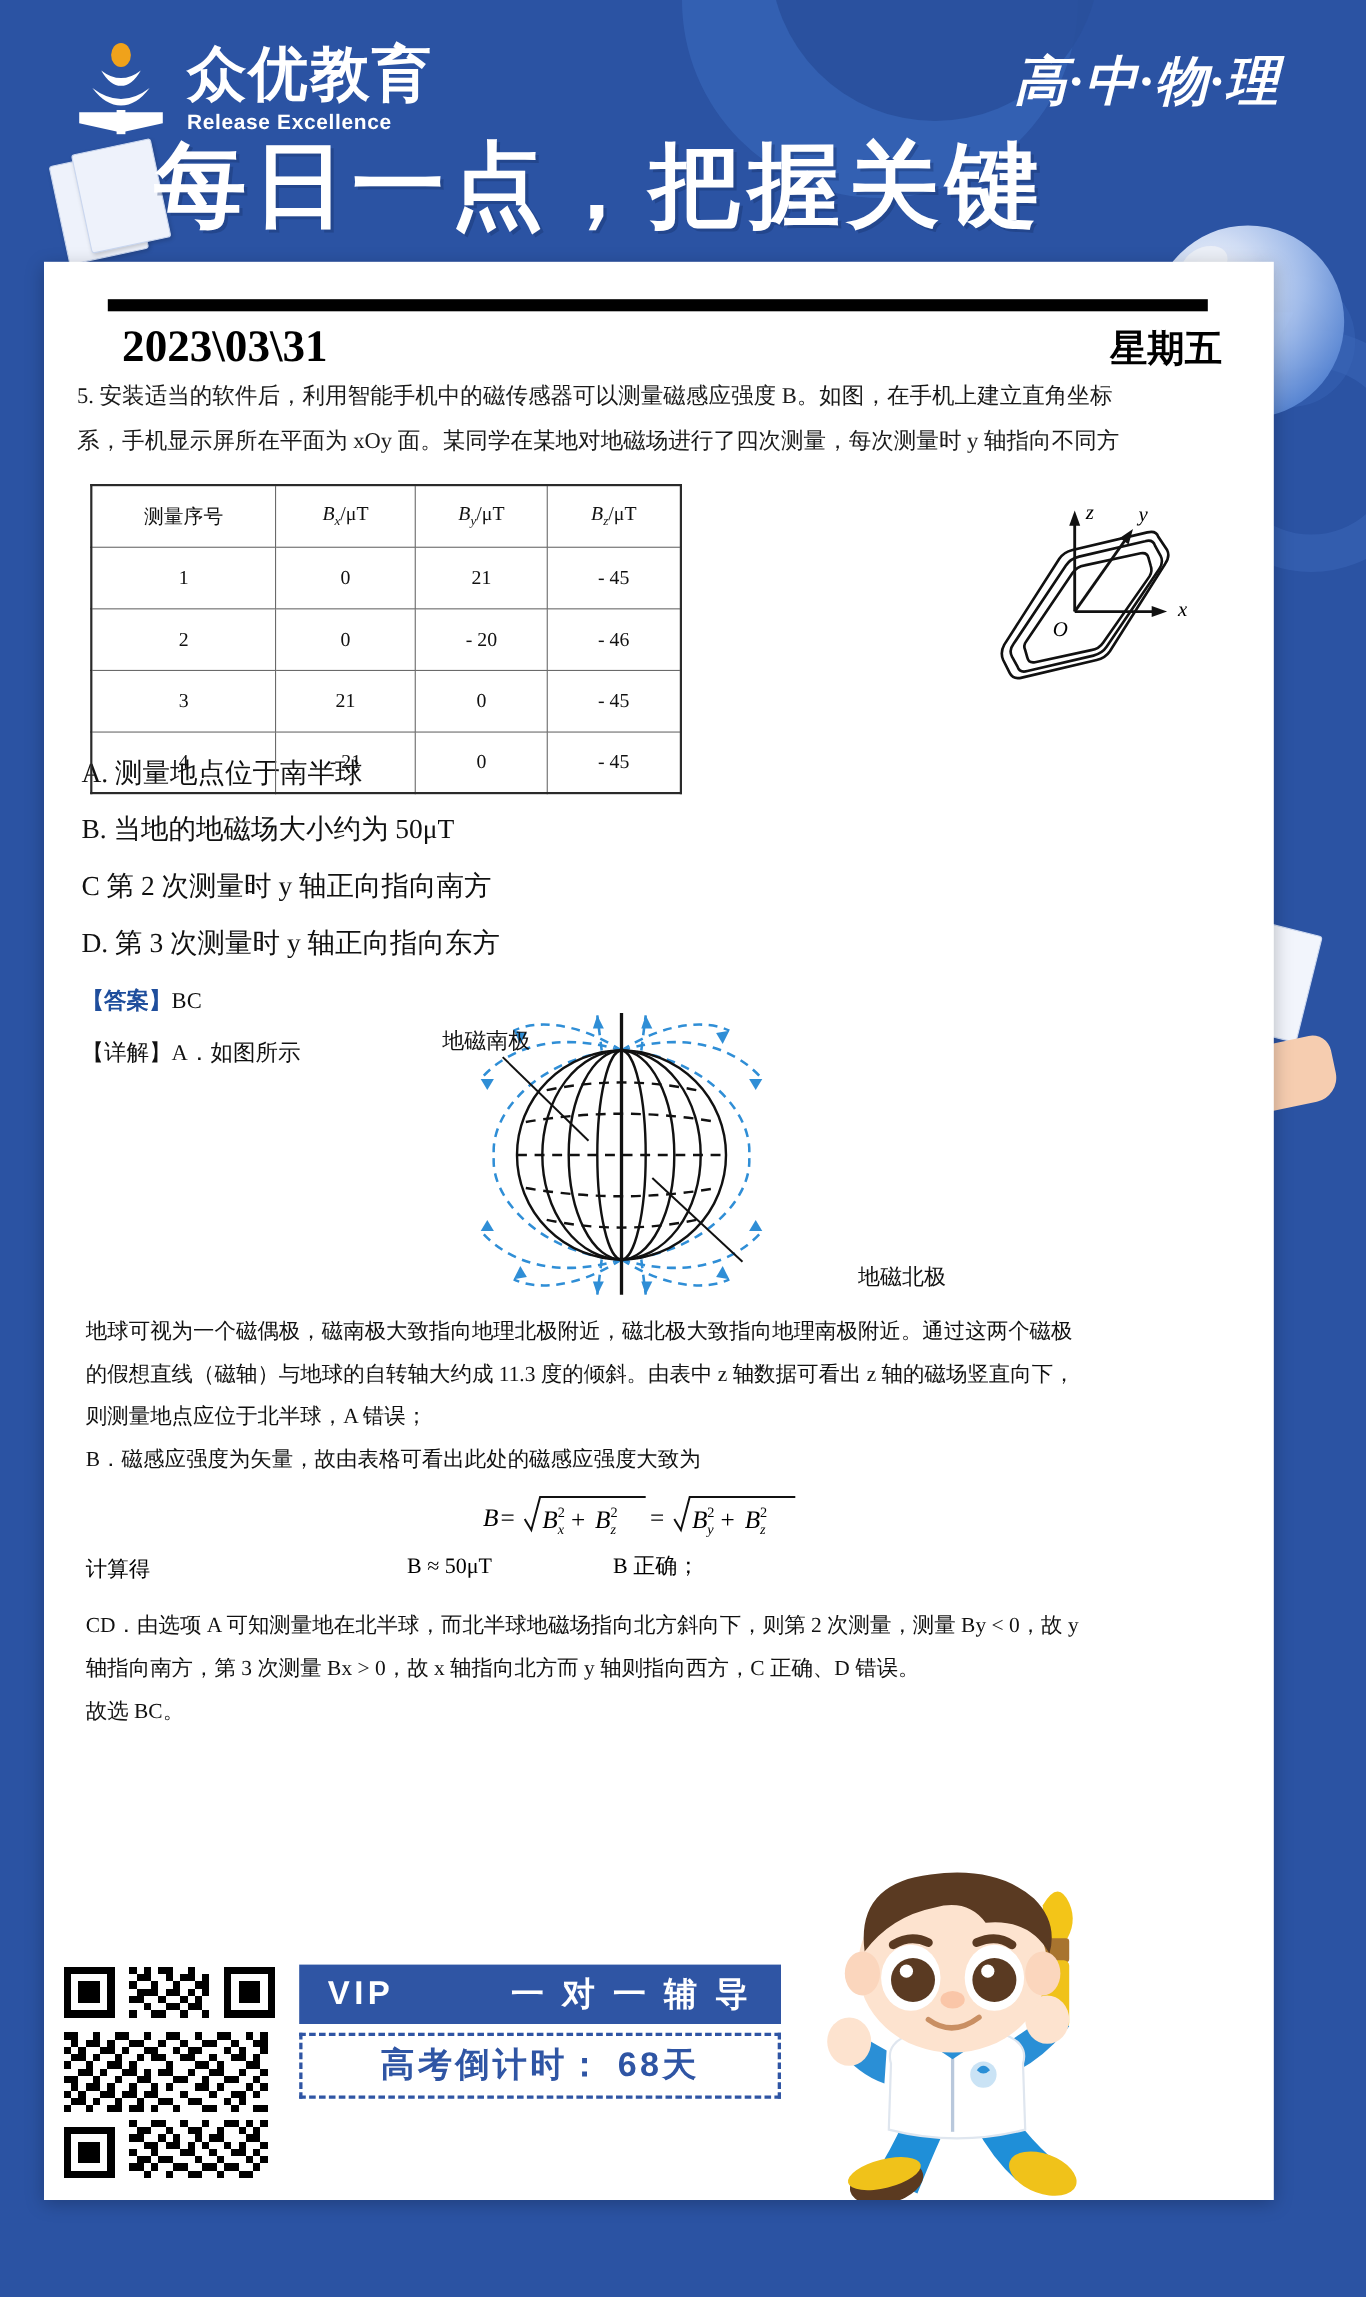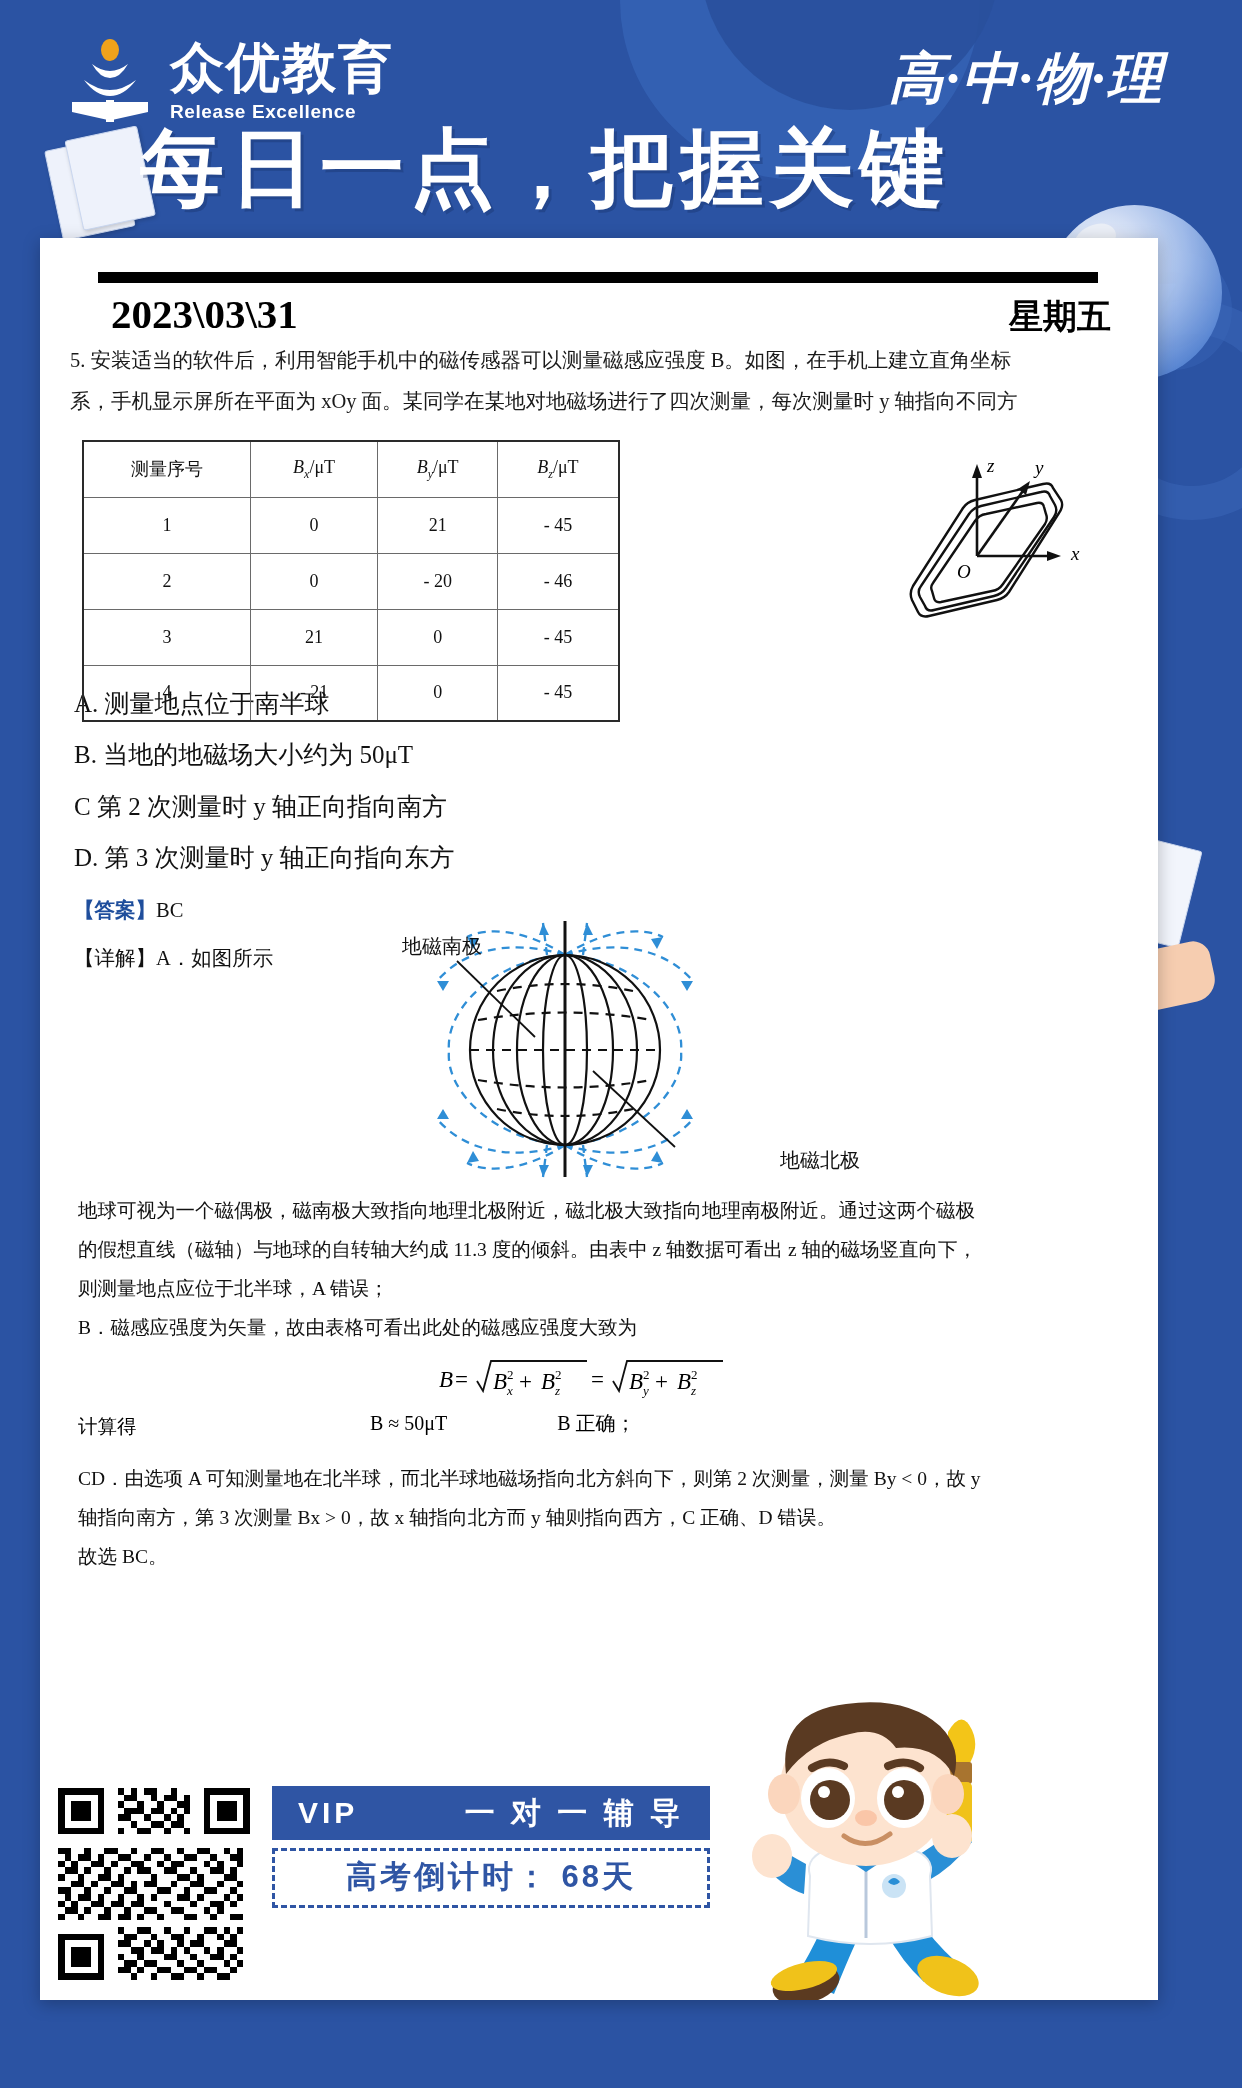--- a/index.html
+++ b/index.html
@@ -76,21 +76,21 @@
   .logo-text-cn {
     color:#ffffff; font-size:54px; font-weight:700; letter-spacing:2px;
     font-family:"Liberation Sans","DejaVu Sans",sans-serif; line-height:1;
   }
   .logo-text-en {
     color:#ffffff; font-size:19px; letter-spacing:.6px; margin-top:7px;
     font-family:"Liberation Sans","DejaVu Sans",sans-serif; font-weight:700;
   }
   .subject-title {
     position:absolute; right:78px; top:42px; color:#ffffff;
-    font-size:55px; font-weight:700; letter-spacing:2px;
+    font-size:48px; font-weight:700; letter-spacing:2px;
     font-family:"Liberation Serif","DejaVu Serif",serif;
     font-style:italic;
   }
   .slogan {
     position:absolute; left:140px; top:126px; color:#ffffff;
     font-size:84px; font-weight:700; letter-spacing:6px; line-height:1;
     font-family:"Liberation Sans","DejaVu Sans",sans-serif;
     text-shadow: 3px 3px 0 rgba(20,45,100,.35);
   }
 

